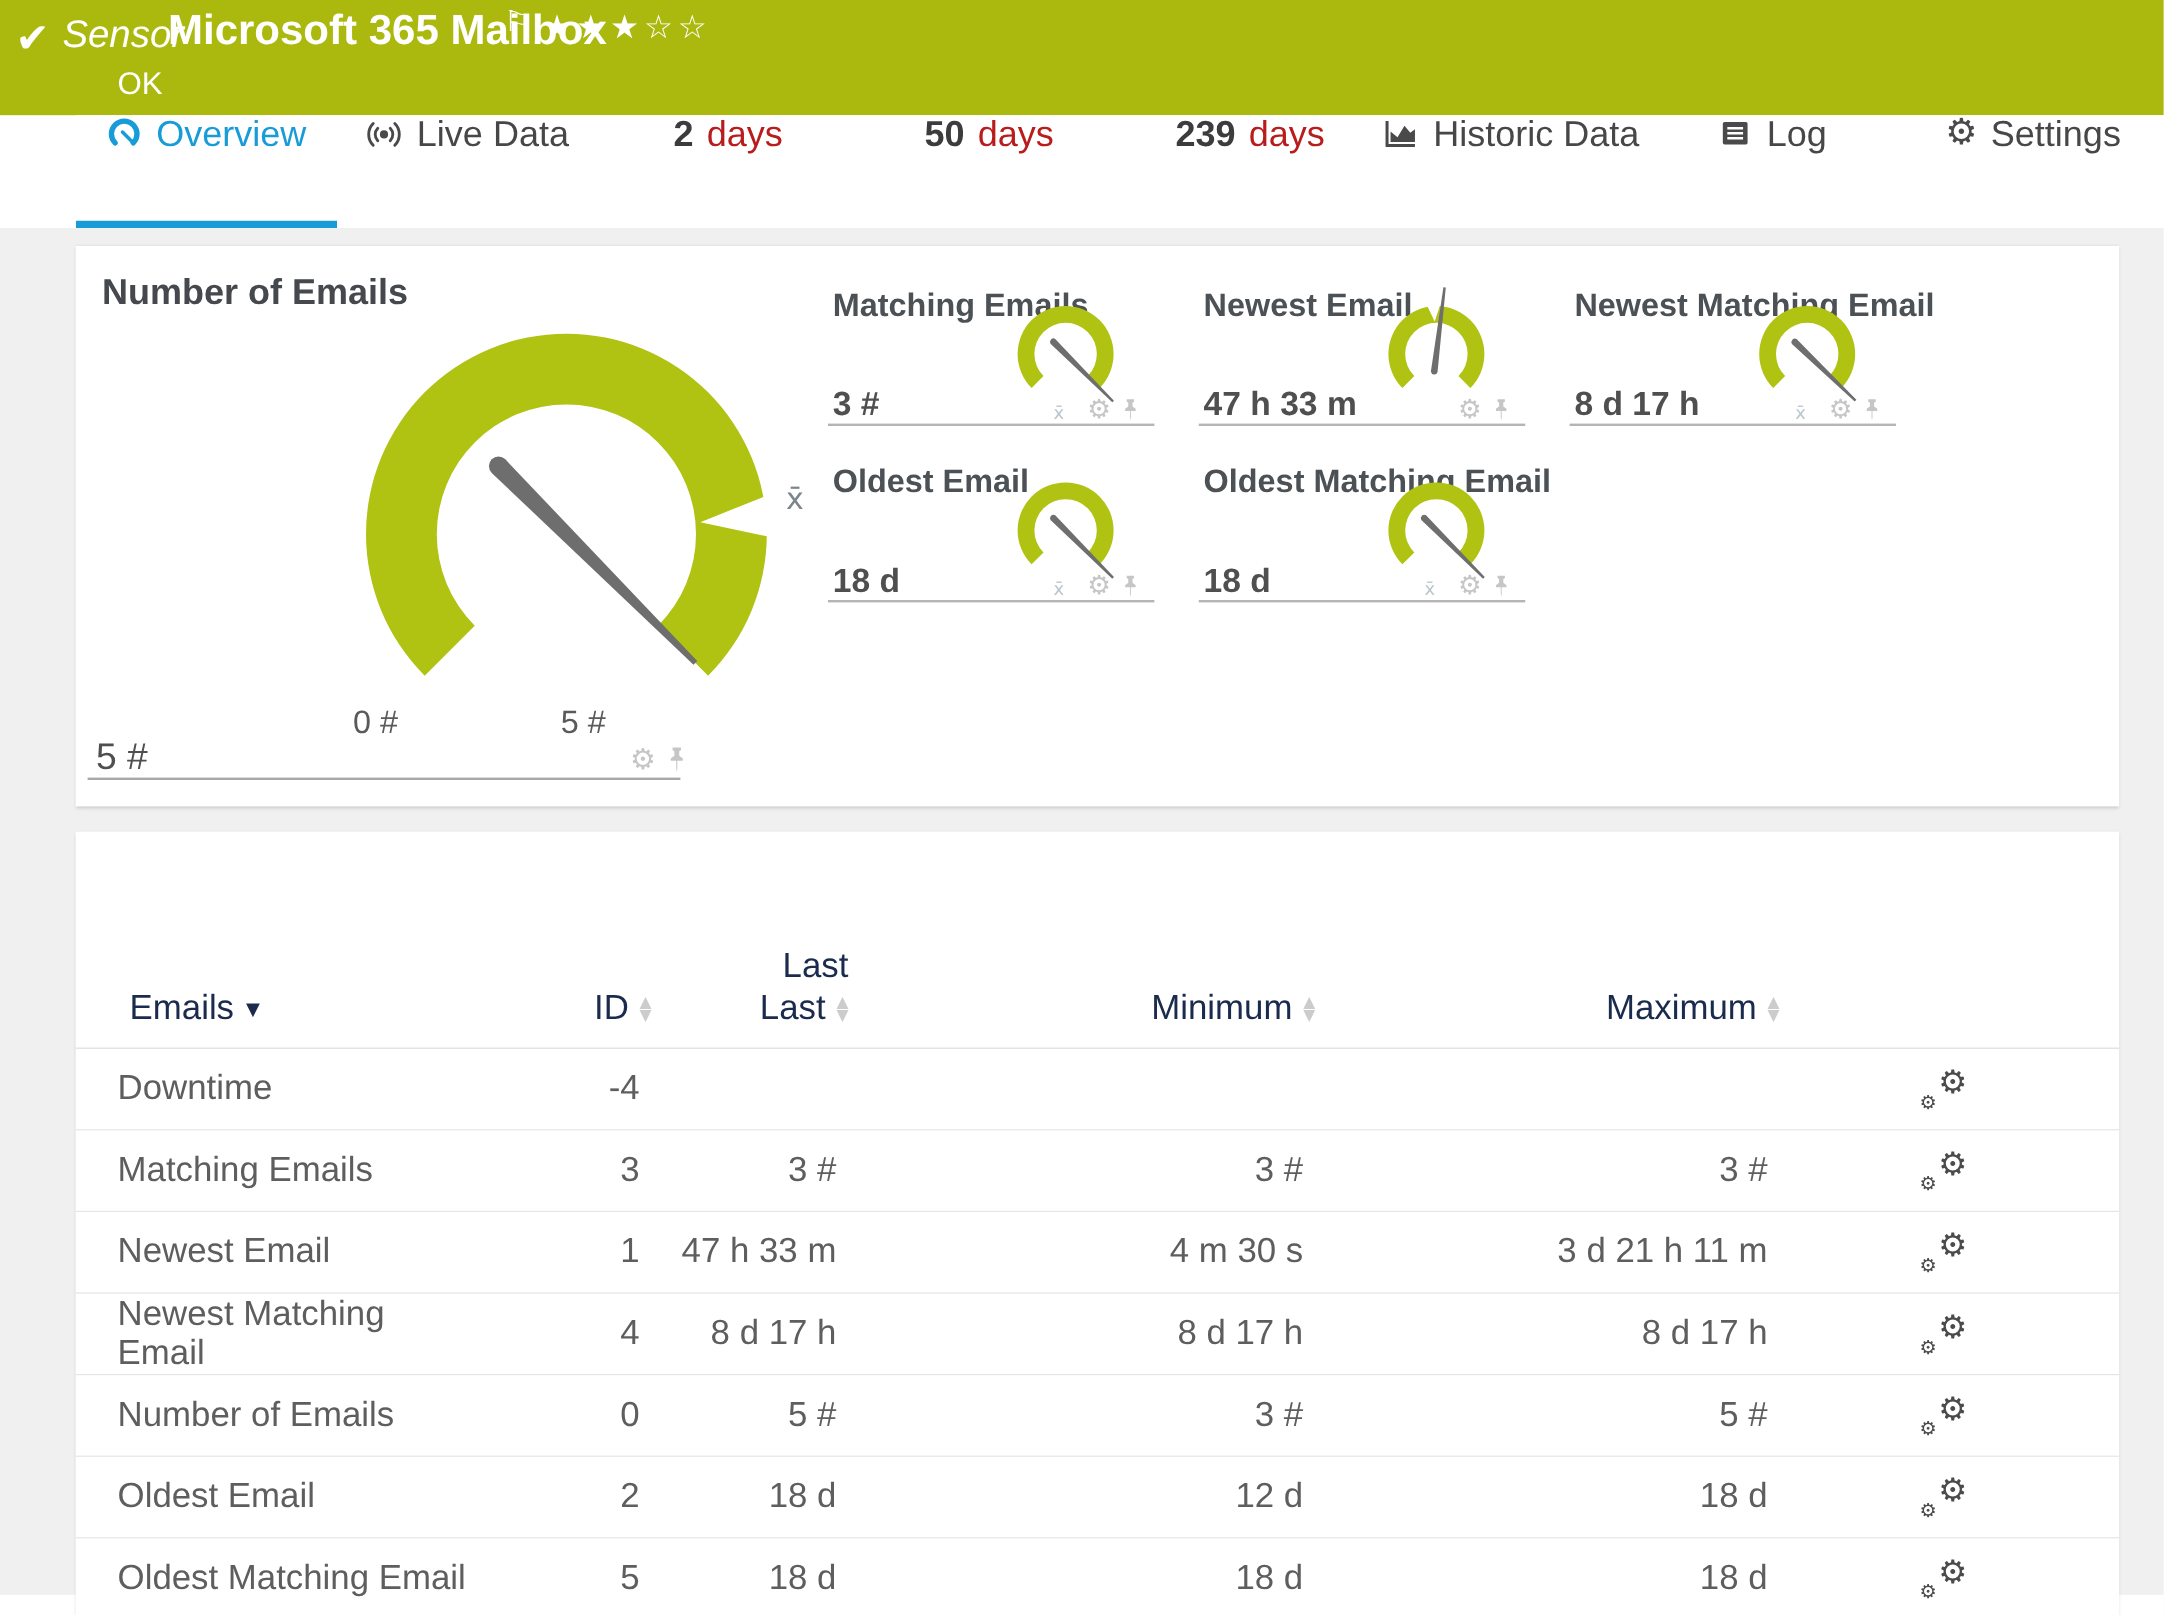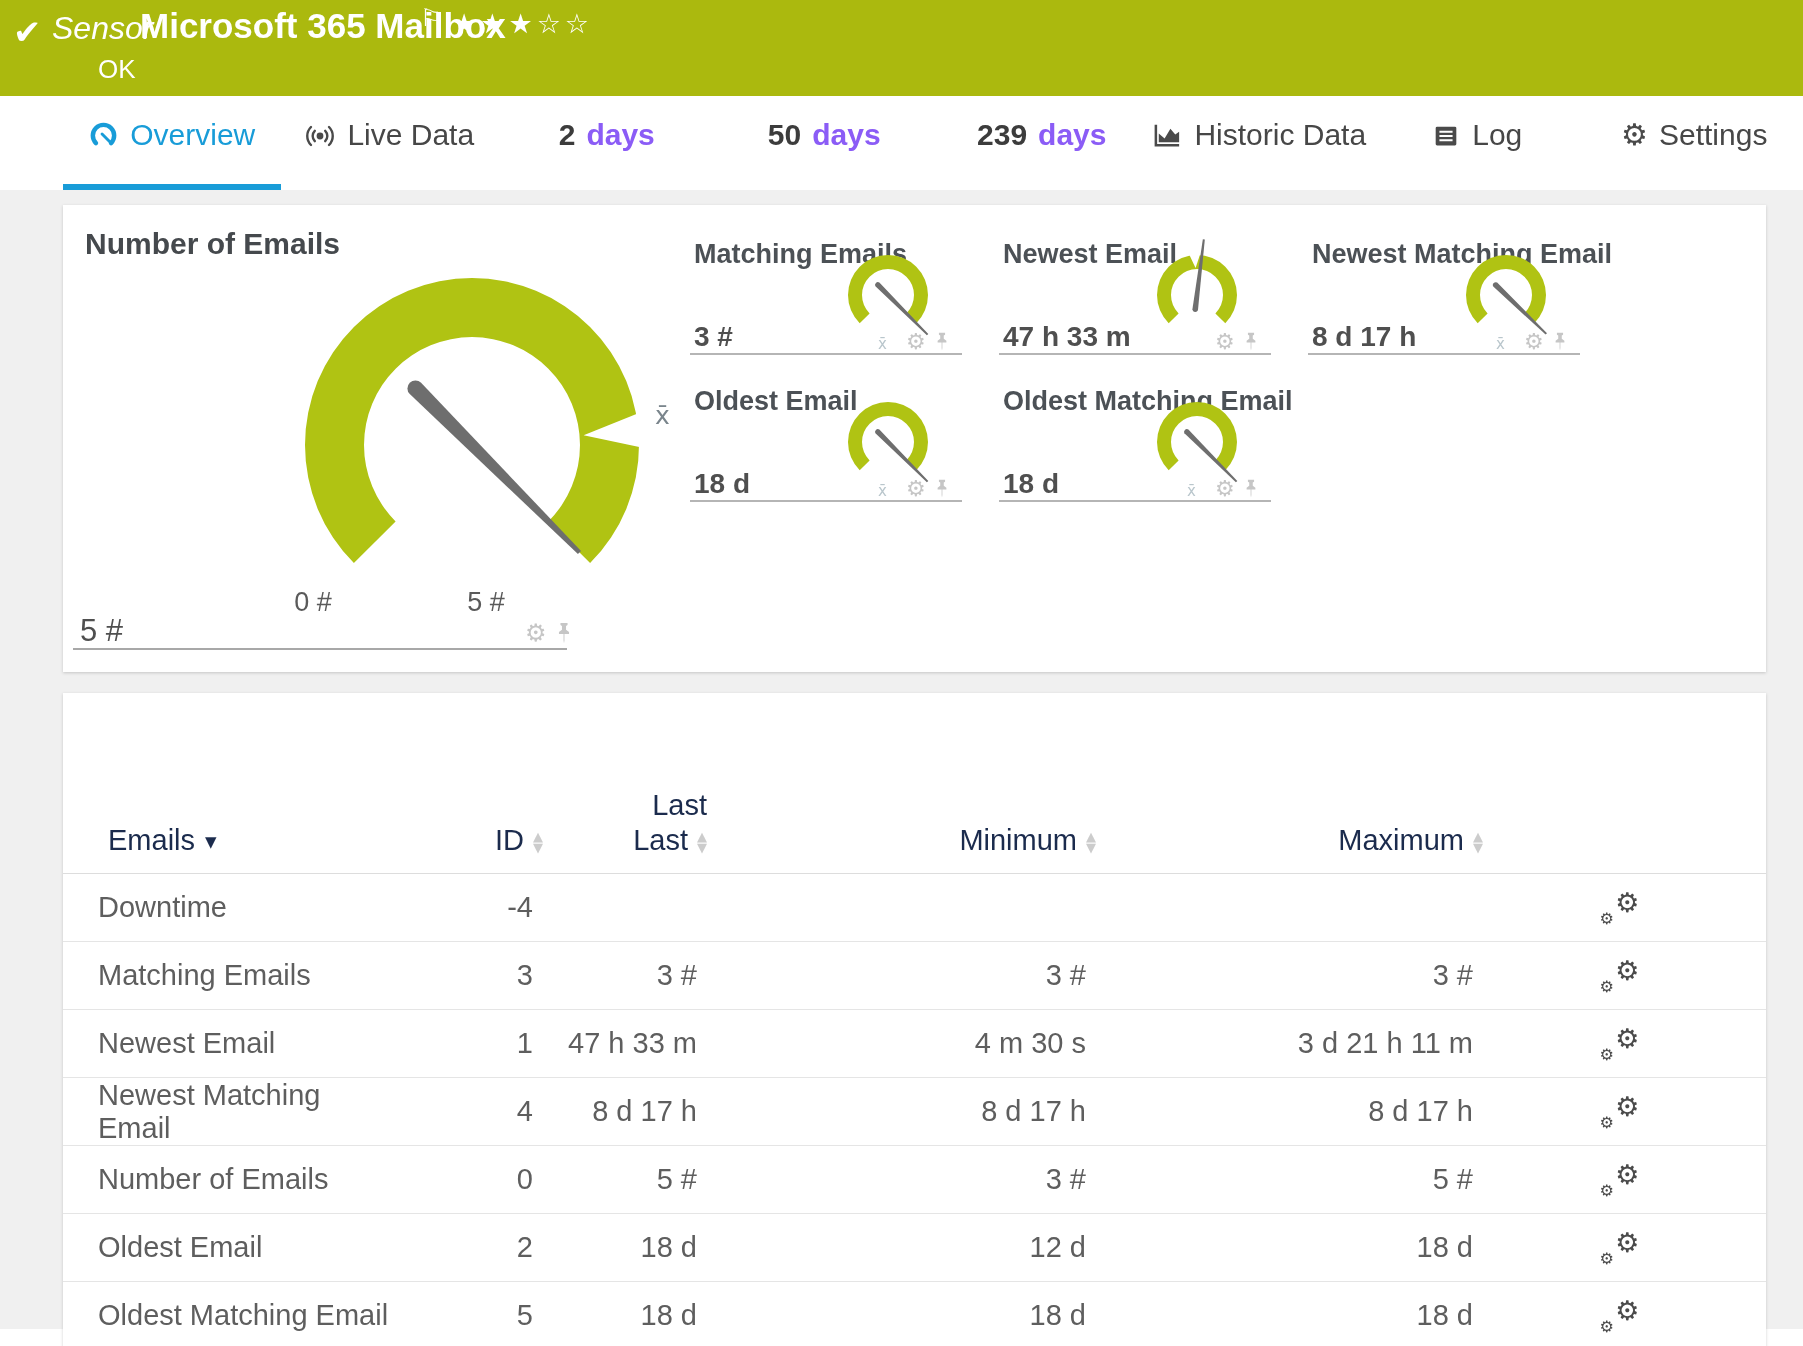--- a/index.html
+++ b/index.html
@@ -13,24 +13,24 @@
   .check  { position:absolute; left:13px; top:12px; font-size:34px; }
   .kind   { position:absolute; left:52px; top:10px; font-size:32px; font-style:italic; }
   .stitle { position:absolute; left:140px; top:6px; font-size:35px; font-weight:bold; }
   .flag   { position:absolute; left:420px; top:4px; font-size:24px; }
   .stars  { position:absolute; left:452px; top:8px; font-size:27px; letter-spacing:4px; }
   .status { position:absolute; left:82px; top:54px; font-size:26px;margin-left:16px; }
 
   
   .tabs { position:absolute; left:63px; top:96px; width:1740px; height:94px;
           display:flex; background:#fff; }
-  .tab  { flex:1; display:flex; align-items:center; justify-content:center;
+  .tab  { flex:1; display:flex; align-items:flex-start; justify-content:center;
           gap:11px; padding-bottom:16px; font-size:30px; color:#474747; cursor:pointer; }
   .tab .tnum { font-weight:bold; color:#3c3c3c; }
-  .tab .tunit { color:#8b5cf6;font-weight:bold; }
+  .tab .tunit { color:#b91c1c; }
   .tab.active { color:var(--accent_blue); box-shadow:inset 0 -6px 0 var(--accent_blue); }
   .tab svg { display:block; margin-bottom:-1px; }
   .ticon { color:#4a4a4a; line-height:0; }
   .tab.active .ticon { color:var(--accent_blue); }
   .gear-tab { font-size:30px; color:#4a4a4a; line-height:30px; }
 
   
   .content { position:absolute; left:0; top:190px; width:1803px; height:1139px;
              background:var(--page_bg); }
   .panel { position:absolute; left:63px; width:1703px; background:#fff;

